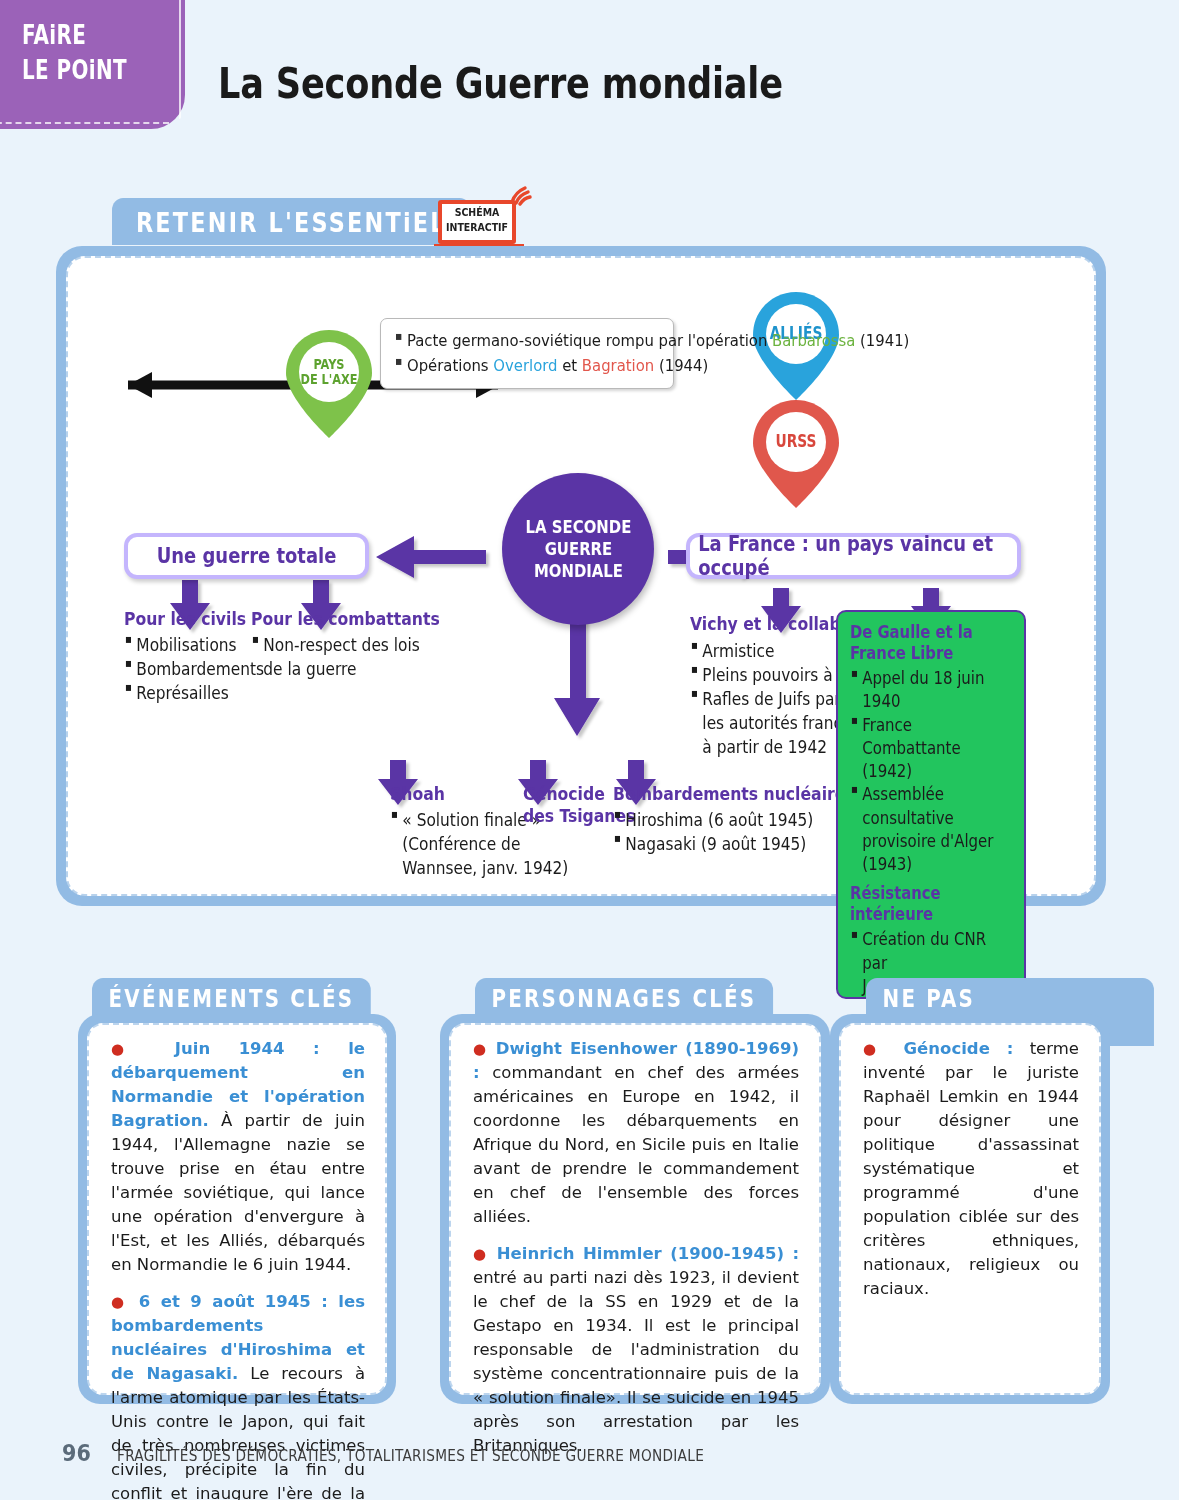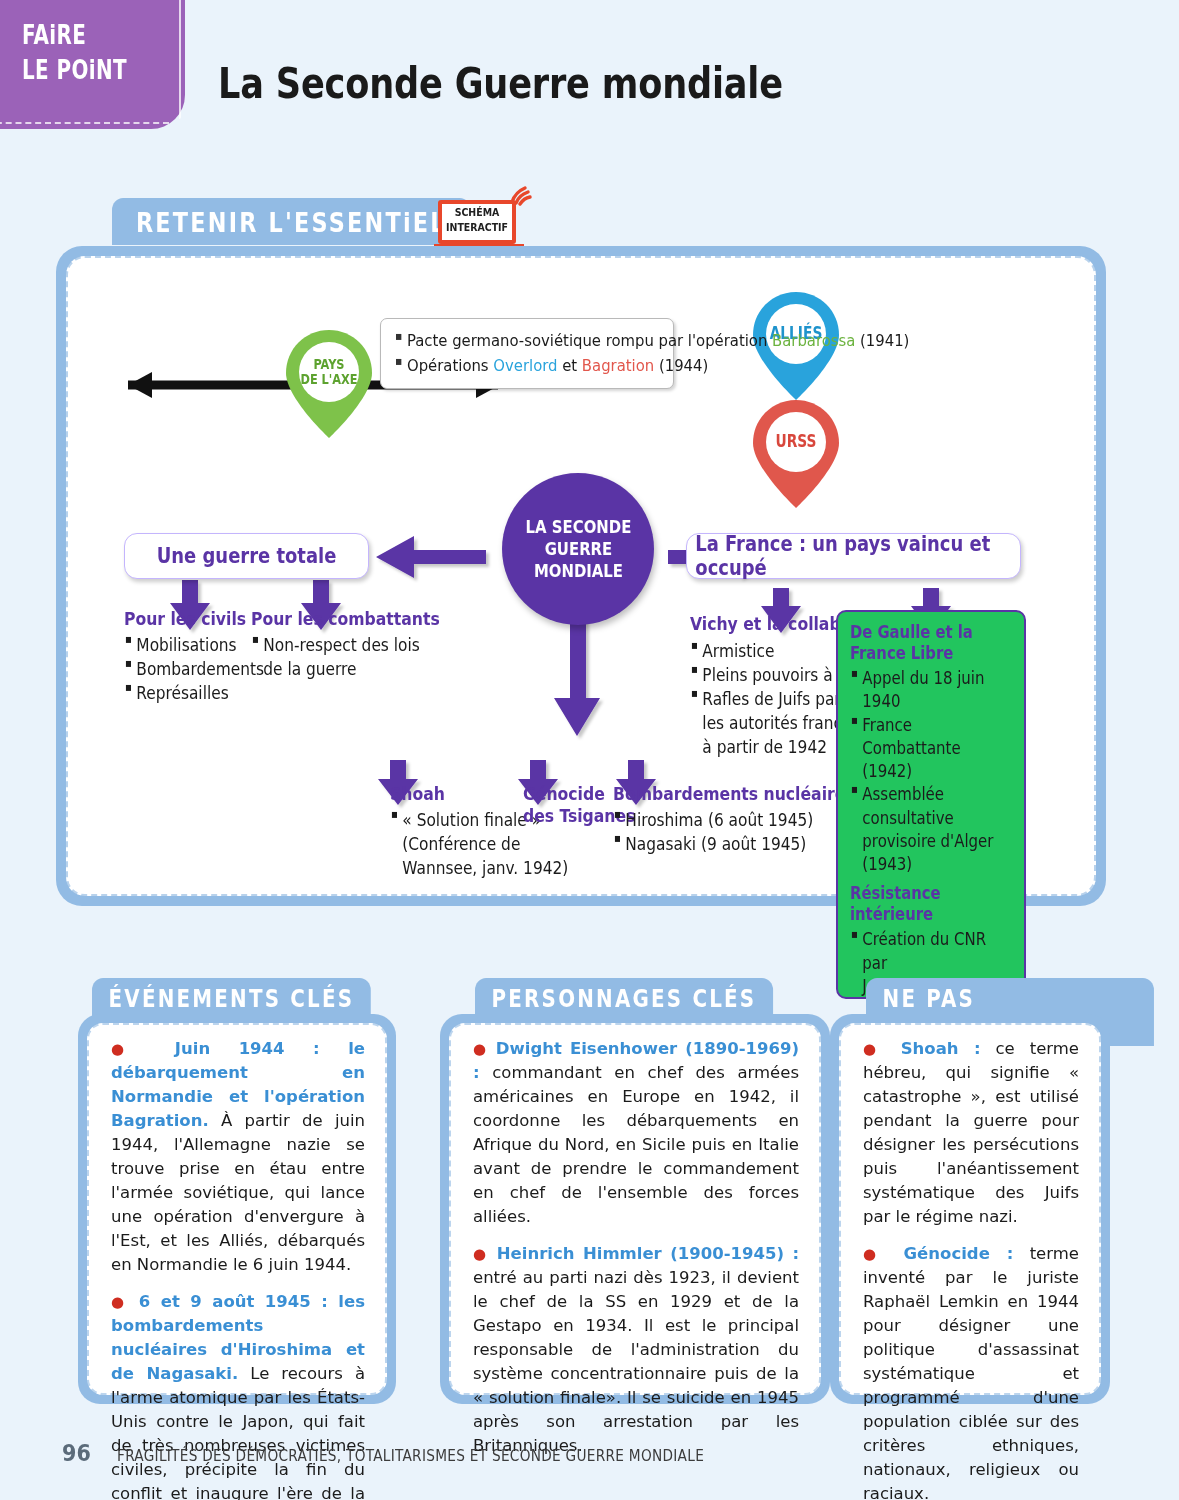--- a/index.html
+++ b/index.html
@@ -136,21 +136,21 @@
   }
   .center-node span {
     color: #fff; text-align: center;
     font-family: "DejaVu Sans Condensed", "Liberation Sans Narrow", "Liberation Sans", sans-serif;
     font-weight: bold; font-size: 18px; line-height: 1.24; white-space: pre-line;
     transform: scaleX(.92);
   }
 
   .node-box {
     position: absolute; background: #fff;
-    border: 1px solid #c4b5fd; border-radius: 13px;
+    border: 4px solid #c4b5fd; border-radius: 13px;
     box-shadow: 2px 3px 4px rgba(0,0,0,.2);
     display: flex; align-items: center; justify-content: center;
   }
   .node-box span {
     color: #5a34a5; font-weight: bold;
     font-family: "DejaVu Sans Condensed", "Liberation Sans Narrow", "Liberation Sans", sans-serif;
     font-size: 21px; transform: scaleX(.95);
   }
 
   .sub-head {
@@ -405,21 +405,20 @@
   <div class="inner">
     <p><span class="bullet">●</span> <span class="lead">Dwight Eisenhower (1890-1969) :</span><span> commandant en chef des armées américaines en Europe en 1942, il coordonne les débarquements en Afrique du Nord, en Sicile puis en Italie avant de prendre le commandement en chef de l'ensemble des forces alliées.</span></p>
     <p><span class="bullet">●</span> <span class="lead">Heinrich Himmler (1900-1945) :</span><span> entré au parti nazi dès 1923, il devient le chef de la SS en 1929 et de la Gestapo en 1934. Il est le principal responsable de l'administration du système concentrationnaire puis de la « solution finale». Il se suicide en 1945 après son arrestation par les Britanniques.</span></p>
   </div>
 </div>
 
 <div class="pill col-pill" style="position:absolute; left:866px; top:978px;">NE PAS CONFONDRE</div>
 <div class="bottom-card" style="left:830px; top:1014px; width:280px; height:390px;">
   <div class="shell"></div>
   <div class="inner">
-    <p><span class="bullet">●</span> <span class="lead">Shoah :</span><span> ce terme hébreu, qui signifie « catastrophe », est utilisé pendant la guerre pour désigner les persécutions puis l'anéantissement systématique des Juifs par le régime nazi.</span></p>
     <p><span class="bullet">●</span> <span class="lead">Génocide :</span><span> terme inventé par le juriste Raphaël Lemkin en 1944 pour désigner une politique d'assassinat systématique et programmé d'une population ciblée sur des critères ethniques, nationaux, religieux ou raciaux.</span></p>
   </div>
 </div>
 
 <div id="footer">
   <div class="pnum">96</div>
   <div class="ftext">FRAGILITÉS DES DÉMOCRATIES, TOTALITARISMES ET SECONDE GUERRE MONDIALE</div>
 </div>
 
 </body></html>

